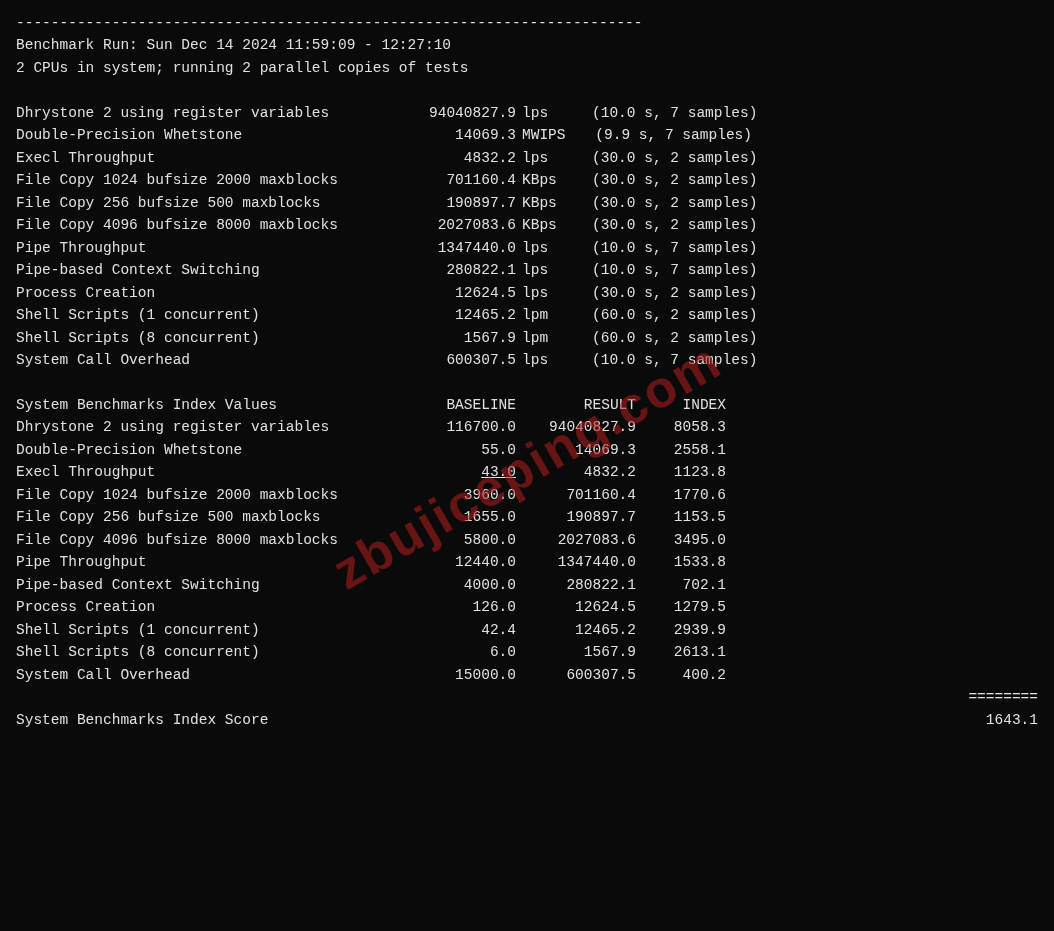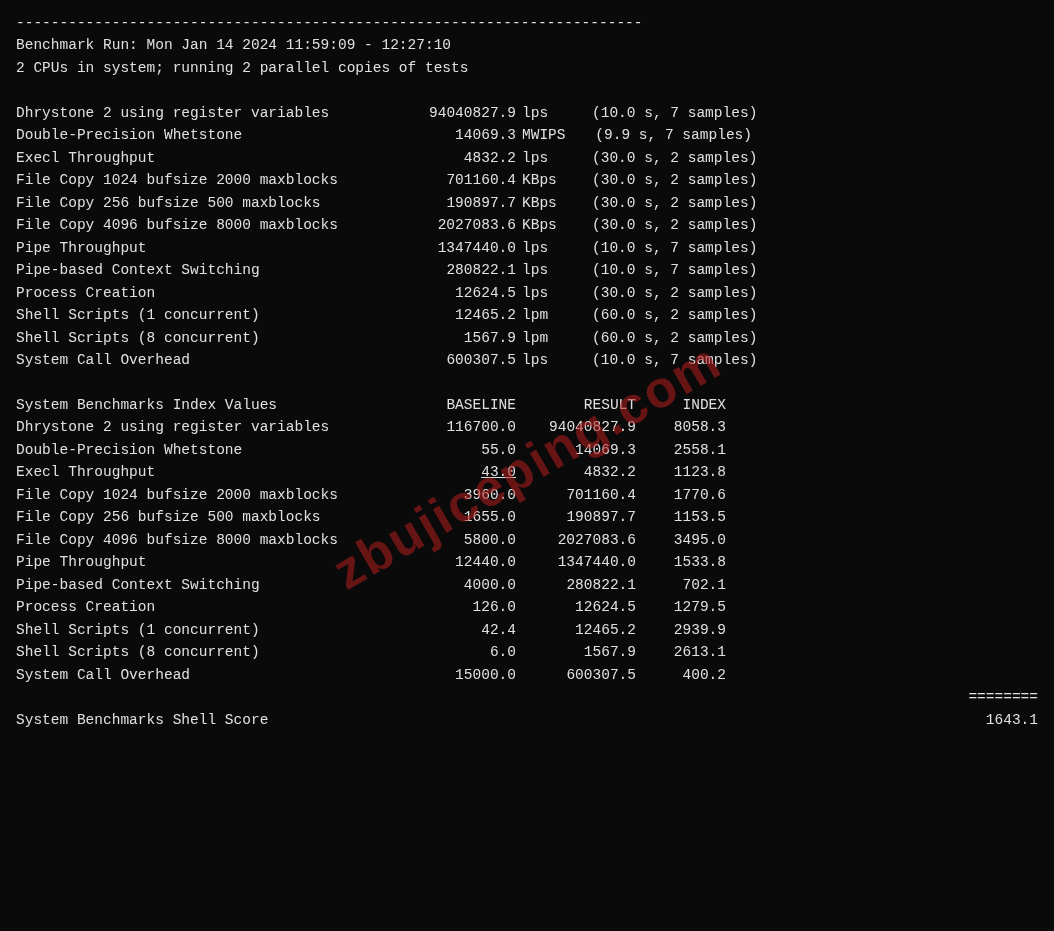--- a/index.html
+++ b/index.html
@@ -48,21 +48,21 @@
       white-space: pre;
       display: block;
     }
   </style>
 </head>
 <body>
 
 <div class="terminal">
 
   <div class="raw-line">------------------------------------------------------------------------</div>
-  <div class="raw-line">Benchmark Run: Mon Jan 14 2024 11:59:09 - 12:27:10</div>
+  <div class="raw-line">Benchmark Run: Sun Dec 14 2024 11:59:09 - 12:27:10</div>
   <div class="raw-line">2 CPUs in system; running 2 parallel copies of tests</div>
 
   <div class="blank"></div>
 
   <div id="benchmarks-container">
       <div style="display: flex; white-space: pre;"><span style="display: inline-block; min-width: 390px;">Dhrystone 2 using register variables</span><span style="display: inline-block; min-width: 110px; text-align: right;">94040827.9</span><span style="display: inline-block; min-width: 70px; margin-left: 6px;">lps</span><span style="display: inline-block; min-width: 160px; text-align: right;">(10.0 s, 7 samples)</span></div>
       <div style="display: flex; white-space: pre;"><span style="display: inline-block; min-width: 390px;">Double-Precision Whetstone</span><span style="display: inline-block; min-width: 110px; text-align: right;">14069.3</span><span style="display: inline-block; min-width: 70px; margin-left: 6px;">MWIPS</span><span style="display: inline-block; min-width: 160px; text-align: right;">(9.9 s, 7 samples)</span></div>
       <div style="display: flex; white-space: pre;"><span style="display: inline-block; min-width: 390px;">Execl Throughput</span><span style="display: inline-block; min-width: 110px; text-align: right;">4832.2</span><span style="display: inline-block; min-width: 70px; margin-left: 6px;">lps</span><span style="display: inline-block; min-width: 160px; text-align: right;">(30.0 s, 2 samples)</span></div>
       <div style="display: flex; white-space: pre;"><span style="display: inline-block; min-width: 390px;">File Copy 1024 bufsize 2000 maxblocks</span><span style="display: inline-block; min-width: 110px; text-align: right;">701160.4</span><span style="display: inline-block; min-width: 70px; margin-left: 6px;">KBps</span><span style="display: inline-block; min-width: 160px; text-align: right;">(30.0 s, 2 samples)</span></div>
       <div style="display: flex; white-space: pre;"><span style="display: inline-block; min-width: 390px;">File Copy 256 bufsize 500 maxblocks</span><span style="display: inline-block; min-width: 110px; text-align: right;">190897.7</span><span style="display: inline-block; min-width: 70px; margin-left: 6px;">KBps</span><span style="display: inline-block; min-width: 160px; text-align: right;">(30.0 s, 2 samples)</span></div>
@@ -91,19 +91,19 @@
       <div style="display: flex; white-space: pre;"><span style="display: inline-block; min-width: 390px;">Shell Scripts (1 concurrent)</span><span style="display: inline-block; min-width: 110px; text-align: right;">42.4</span><span style="display: inline-block; min-width: 120px; text-align: right;">12465.2</span><span style="display: inline-block; min-width: 90px; text-align: right;">2939.9</span></div>
       <div style="display: flex; white-space: pre;"><span style="display: inline-block; min-width: 390px;">Shell Scripts (8 concurrent)</span><span style="display: inline-block; min-width: 110px; text-align: right;">6.0</span><span style="display: inline-block; min-width: 120px; text-align: right;">1567.9</span><span style="display: inline-block; min-width: 90px; text-align: right;">2613.1</span></div>
       <div style="display: flex; white-space: pre;"><span style="display: inline-block; min-width: 390px;">System Call Overhead</span><span style="display: inline-block; min-width: 110px; text-align: right;">15000.0</span><span style="display: inline-block; min-width: 120px; text-align: right;">600307.5</span><span style="display: inline-block; min-width: 90px; text-align: right;">400.2</span></div>
     </div>
 
   <div class="equals-line" style="text-align: right; padding-right: 0px; white-space: pre; display: flex; justify-content: flex-end;">
     <span style="display: inline-block; min-width: 90px; text-align: right;">========</span>
   </div>
 
   <div id="score-line" style="display:flex; justify-content:space-between; white-space:pre;">
-    <span>System Benchmarks Shell Score</span>
+    <span>System Benchmarks Index Score</span>
     <span style="display: inline-block; min-width: 90px; text-align: right; font-family: Liberation Mono, monospace;">1643.1</span>
   </div>
 
 </div>
 
 <div class="watermark">zbujiceping.com</div>
 
 </body></html>

